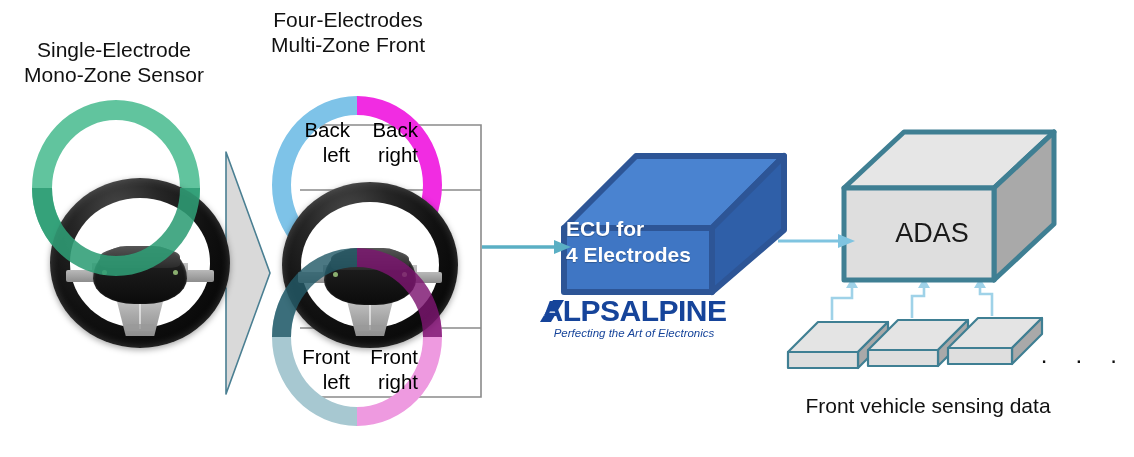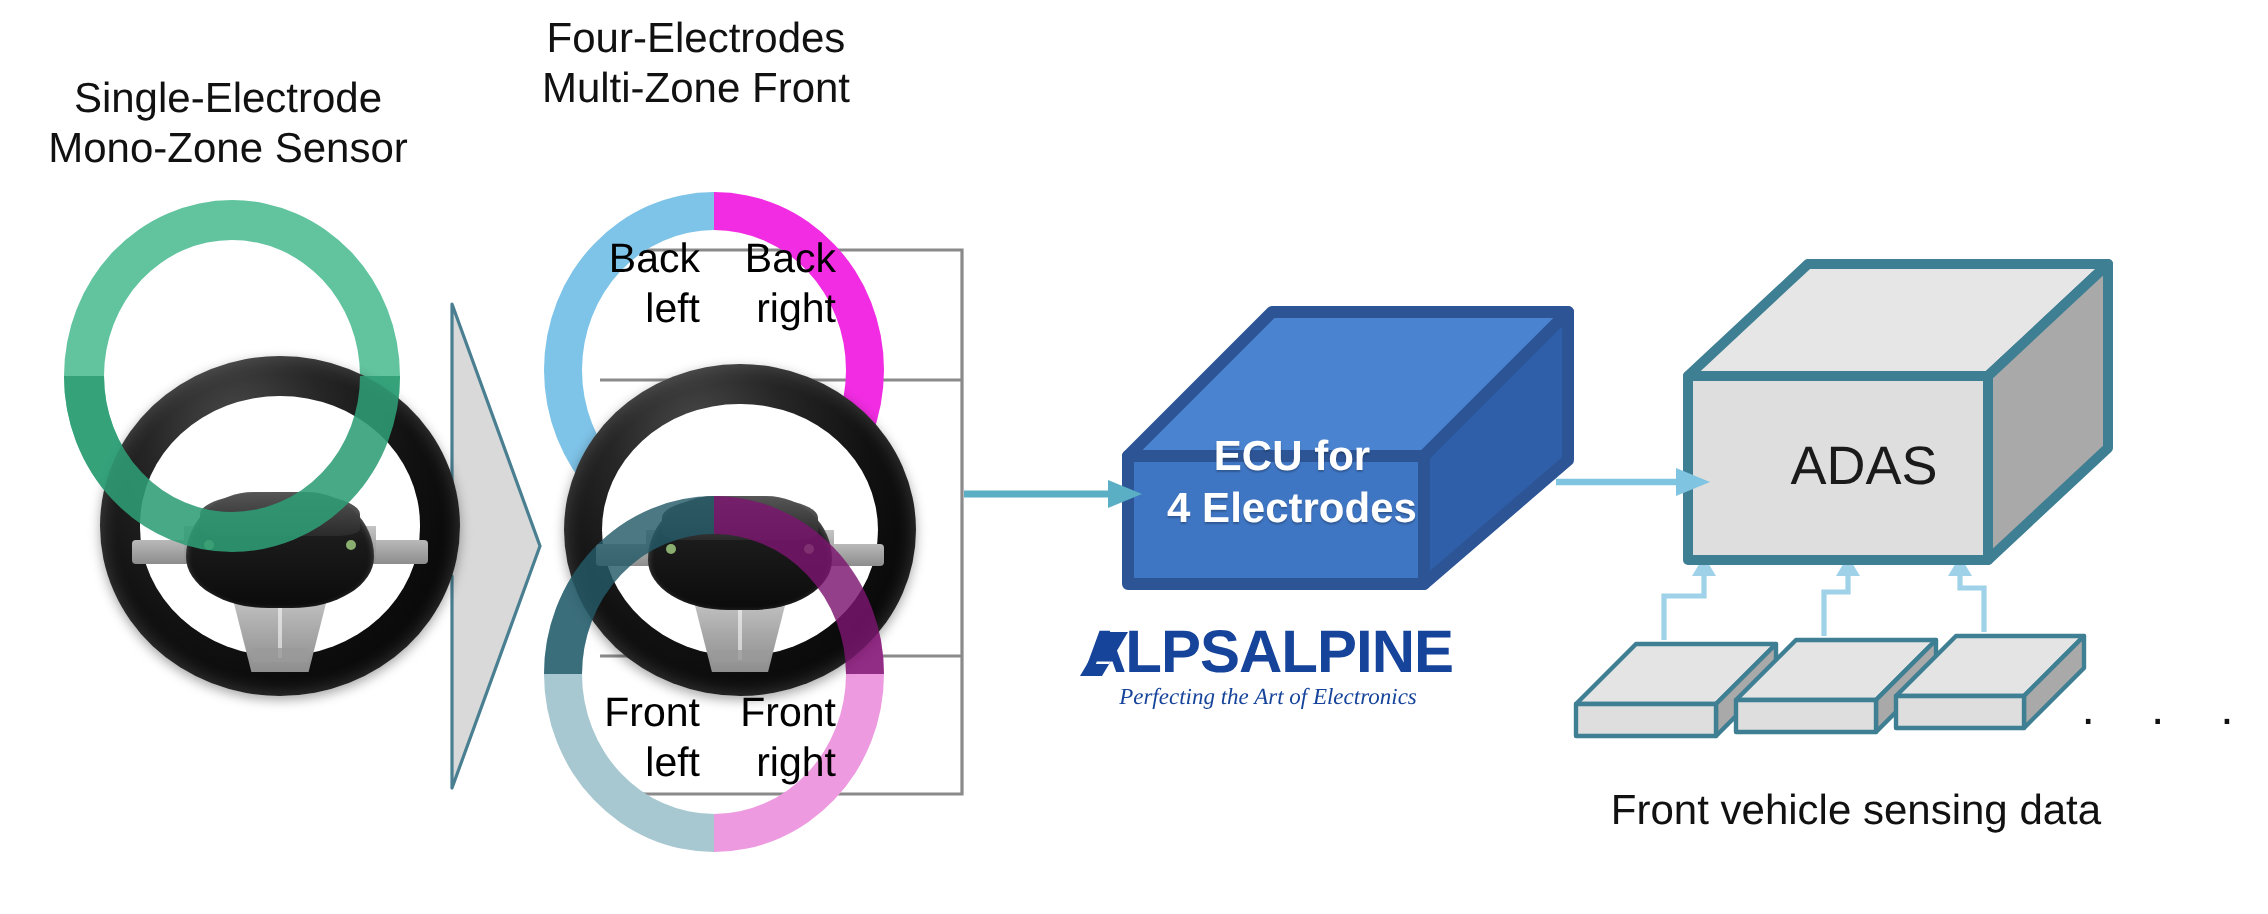--- a/index.html
+++ b/index.html
@@ -170,37 +170,37 @@
     z-index: 6;
   }
 
   
   #arrow-to-ecu { position: absolute; left: 482px; top: 238px; width: 90px; height: 18px; z-index: 30;}
 
   
   #ecu-box { position:absolute; left:556px; top:140px; width:236px; height:160px; z-index: 25;}
   #ecu-label {
     position:absolute; left:566px; top:216px; width:160px;
-    text-align:center; font-size:21px; font-weight:bold; color:#ffffff;
+    text-align:left; font-size:21px; font-weight:bold; color:#ffffff;
     line-height:1.22; white-space:pre-line; z-index:27;
     text-shadow: 0 1px 1px rgba(0,0,0,.25);
   }
 
   
-  #alps-logo { position:absolute; left:528px; top:296px; width:212px; height:50px; z-index:25;margin-top:16px;}
+  #alps-logo { position:absolute; left:528px; top:296px; width:212px; height:50px; z-index:25;}
   #alps-wordmark {
     position:absolute; left:0; top:0; width:212px; height:30px;
     font-size:30px; font-weight:bold; letter-spacing:-0.5px;
     color:#16449a; font-family:"Liberation Sans", sans-serif;
     text-align:center; line-height:30px;
   }
   #alps-tagline {
     position:absolute; left:0; top:31px; width:212px;
     font-size:11.5px; font-style:italic; color:#16449a;
-    font-family:Liberation Serif, serif; text-align:center;
+    font-family:Liberation Sans, sans-serif; text-align:center;
   }
 
   
   #arrow-to-adas { position:absolute; left:778px; top:232px; width:78px; height:18px; z-index:30;}
 
   
   #adas-box { position:absolute; left:838px; top:126px; width:222px; height:160px; z-index:25;}
   #adas-label {
     position:absolute; left:852px; top:218px; width:160px;
     text-align:center; font-size:27px; color:#1a1a1a; z-index:27;

